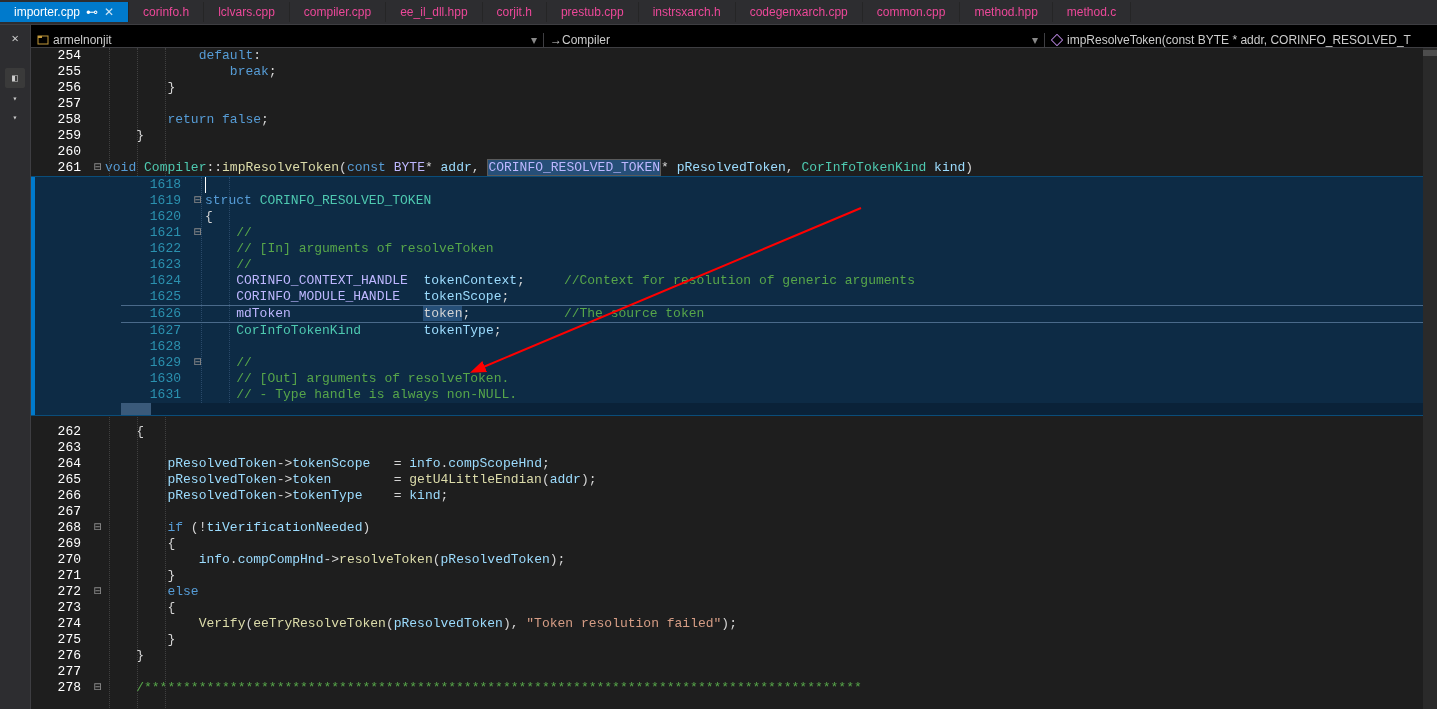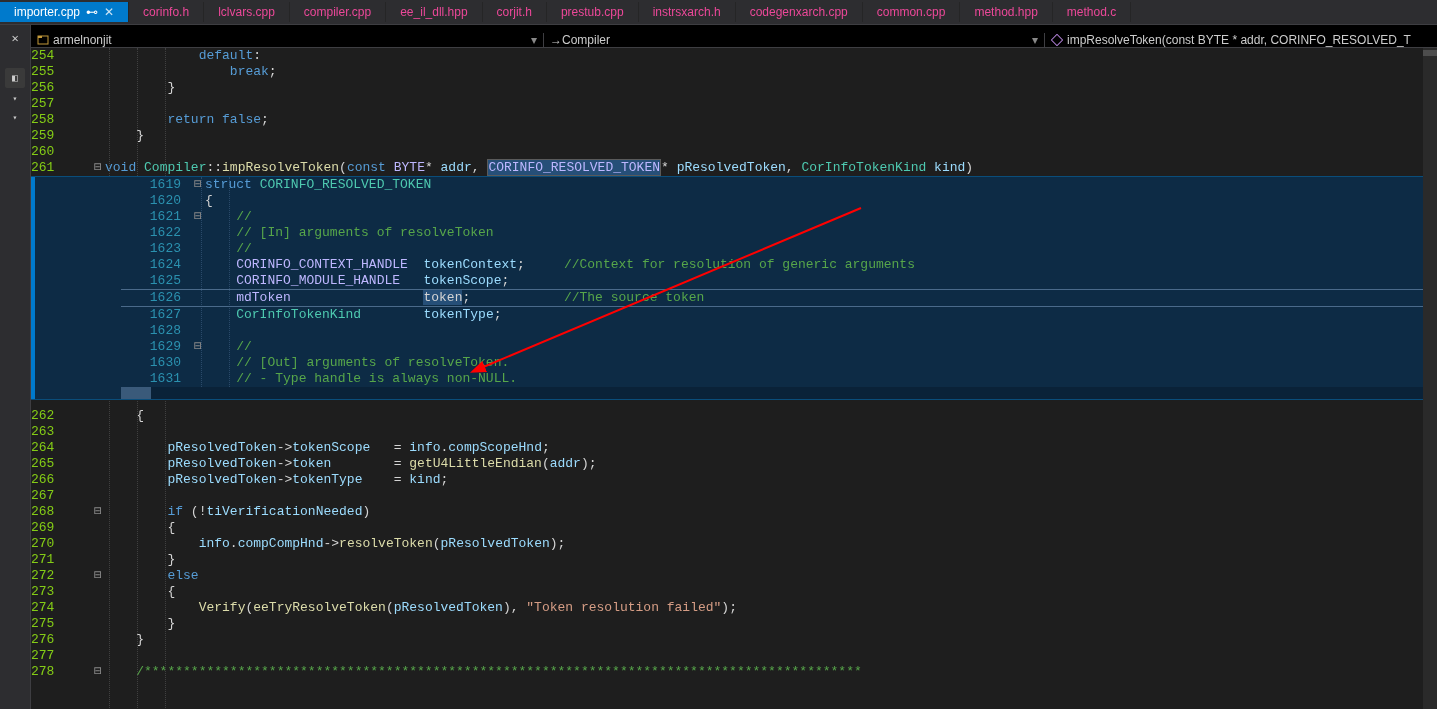--- a/index.html
+++ b/index.html
@@ -52,21 +52,21 @@
   }
   .nav-seg {
     flex:1;display:flex;align-items:center;padding:0 6px;color:#ccc;
     border-right:1px solid #3e3e42;min-width:0;
   }
   .nav-seg:last-child{border-right:0;}
   .nav-project{flex:0 0 500px;}
   .nav-member{flex:0 0 380px;}
   .dropdown-arrow{margin-left:auto;color:#888;}
   .editor{flex:1;display:flex;overflow:hidden;background:#1e1e1e;position:relative;}
-  .gutter{width:50px;text-align:left;padding-right:10px;color:#84cc16;user-select:none;}
+  .gutter{width:50px;text-align:right;padding-right:10px;color:#ffffff;user-select:none;}
   .gutter2{width:60px;text-align:right;padding-right:10px;color:#2b91af;user-select:none;background:#0d2b45;}
   .fold{width:14px;color:#888;text-align:center;user-select:none;}
   .code-area{flex:1;position:relative;}
   .row{display:flex;height:16px;line-height:16px;}
   .peek{
     border-top:1px solid #0a4d7a;border-bottom:1px solid #0a4d7a;
     background:#0d2b45;margin-left:0;position:relative;
   }
   .peek-marker{
     position:absolute;left:0;top:0;bottom:0;width:4px;background:#007acc;
@@ -196,20 +196,25 @@
             <div class="gutter">261</div>
             <div class="fold"><span class="fold-btn">⊟</span></div>
             <div style="white-space: pre;"><span class="kw">void</span> <span class="type">Compiler</span>::<span class="fn">impResolveToken</span>(<span class="kw">const</span> <span class="mac">BYTE</span>* <span class="id">addr</span>, <span class="hl"><span class="mac">CORINFO_RESOLVED_TOKEN</span></span>* <span class="id">pResolvedToken</span>, <span class="type">CorInfoTokenKind</span> <span class="id">kind</span>)</div>
           </div>
           <div class="peek" style="position: relative;">
             <div class="peek-marker"></div>
             <div class="peek-vline" style="left: 170px;"></div>
             <div class="peek-vline" style="left: 198px;"></div>
             <div style="padding-left: 90px; position: relative;">
               <div class="row">
+                <div class="gutter2">1618</div>
+                <div class="fold"></div>
+                <div style="white-space: pre;"><span style="border-left:1px solid #fff;height:16px;display:inline-block;"></span></div>
+              </div>
+              <div class="row">
                 <div class="gutter2">1619</div>
                 <div class="fold"><span class="fold-btn">⊟</span></div>
                 <div style="white-space: pre;"><span class="kw">struct</span> <span class="type">CORINFO_RESOLVED_TOKEN</span></div>
               </div>
               <div class="row">
                 <div class="gutter2">1620</div>
                 <div class="fold"></div>
                 <div style="white-space: pre;">{</div>
               </div>
               <div class="row">

